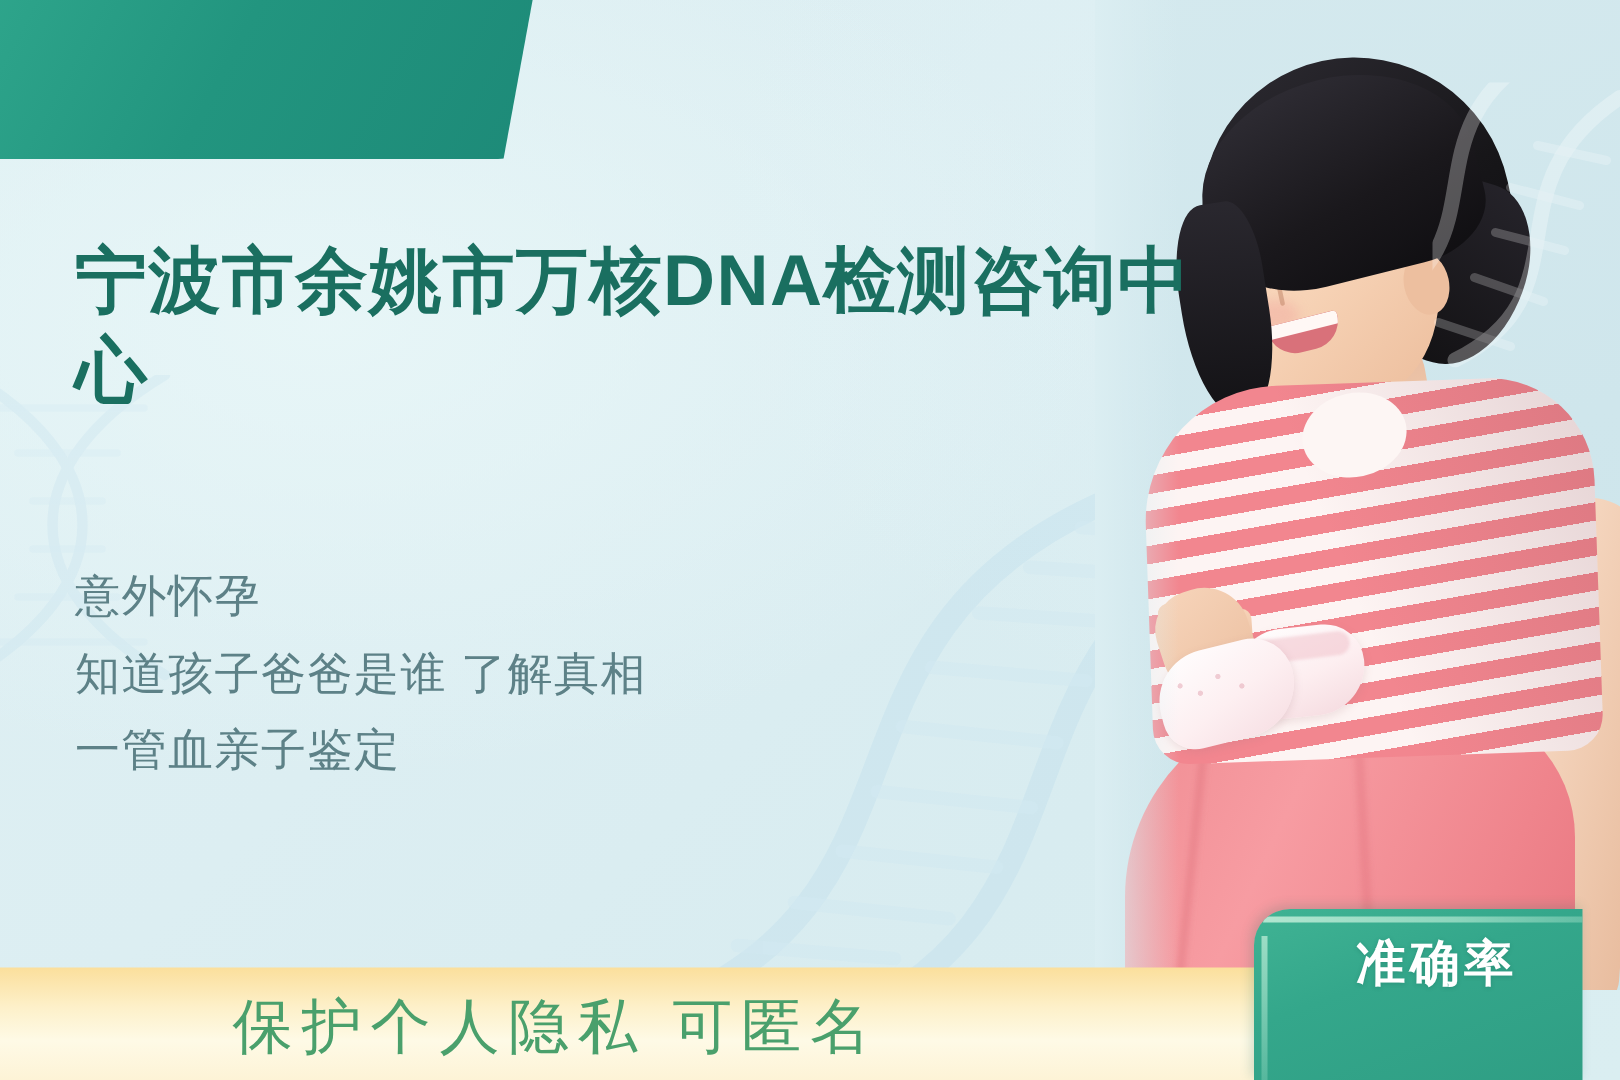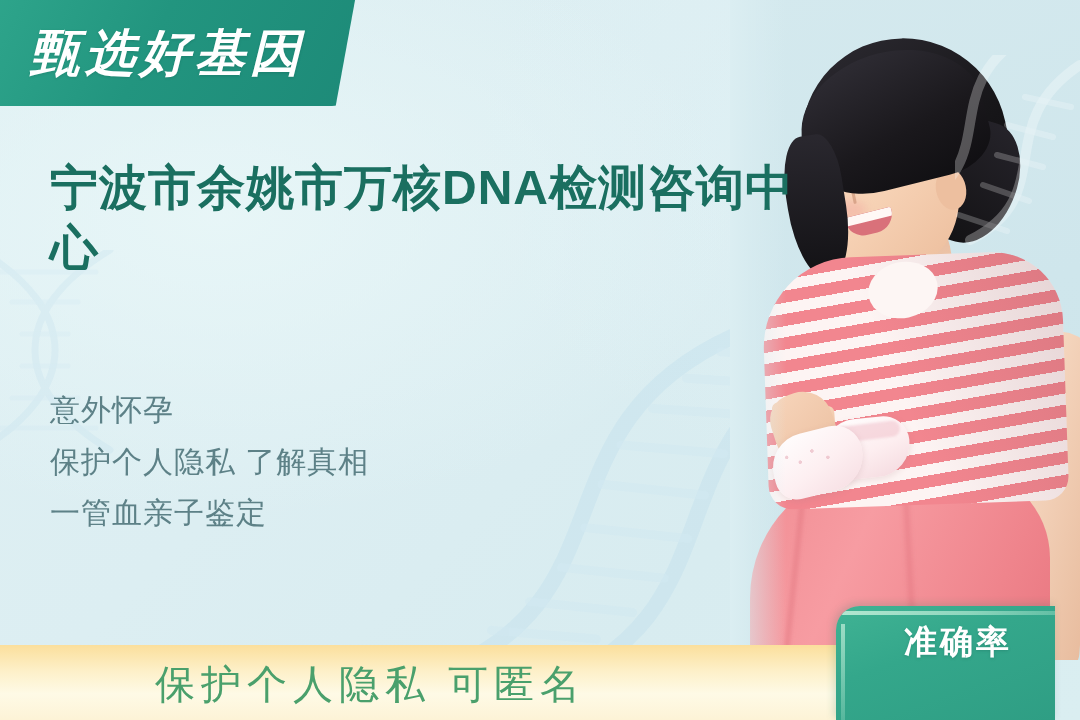--- a/index.html
+++ b/index.html
@@ -394,21 +394,21 @@
     font-size: 48px;
     font-weight: 700;
     line-height: 1.25;
     letter-spacing: 1px;
   }
 
   
   .body-lines {
     position: absolute;
     left: 50px;
-    top: 384px;
+    top: 372px;
     width: 520px;
   }
   .body-line {
     color: #5d8187;
     font-size: 30px;
     font-weight: 300;
     line-height: 1.72;
     letter-spacing: 1px;
     white-space: nowrap;
   }
@@ -574,27 +574,26 @@
     <g stroke="#ffffff" stroke-width="6" stroke-linecap="round" opacity="0.5">
       <line x1="4" y1="160" x2="52" y2="176"></line>
       <line x1="28" y1="130" x2="74" y2="146"></line>
       <line x1="42" y1="100" x2="88" y2="112"></line>
       <line x1="52" y1="70" x2="98" y2="82"></line>
       <line x1="70" y1="42" x2="116" y2="52"></line>
     </g>
   </svg>
 
   <div class="logo-ribbon"></div>
-  <div class="logo-text">甄选好基因</div>
 
   <div class="title">宁波市余姚市万核DNA检测咨询中心</div>
 
   <div class="body-lines">
     <div class="body-line">意外怀孕</div>
-    <div class="body-line">保护个人隐私 了解真相</div>
+    <div class="body-line">知道孩子爸爸是谁 了解真相</div>
     <div class="body-line">一管血亲子鉴定</div>
   </div>
 
   <div class="bottom-banner">
     <div class="bottom-banner-text">保护个人隐私 可匿名</div>
   </div>
 
   <div class="badge">
     <div class="badge-edge"></div>
     <div class="badge-edge-l"></div>

